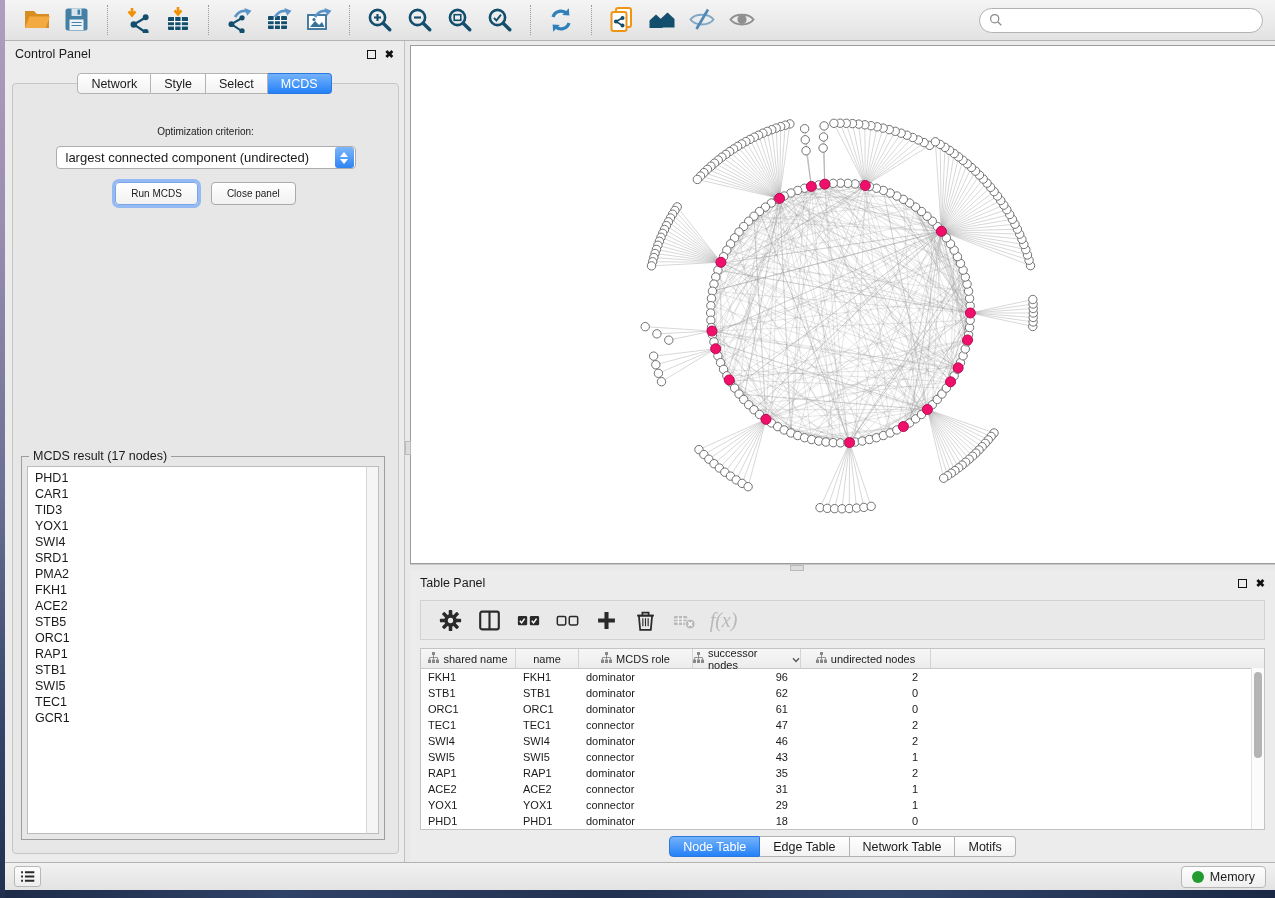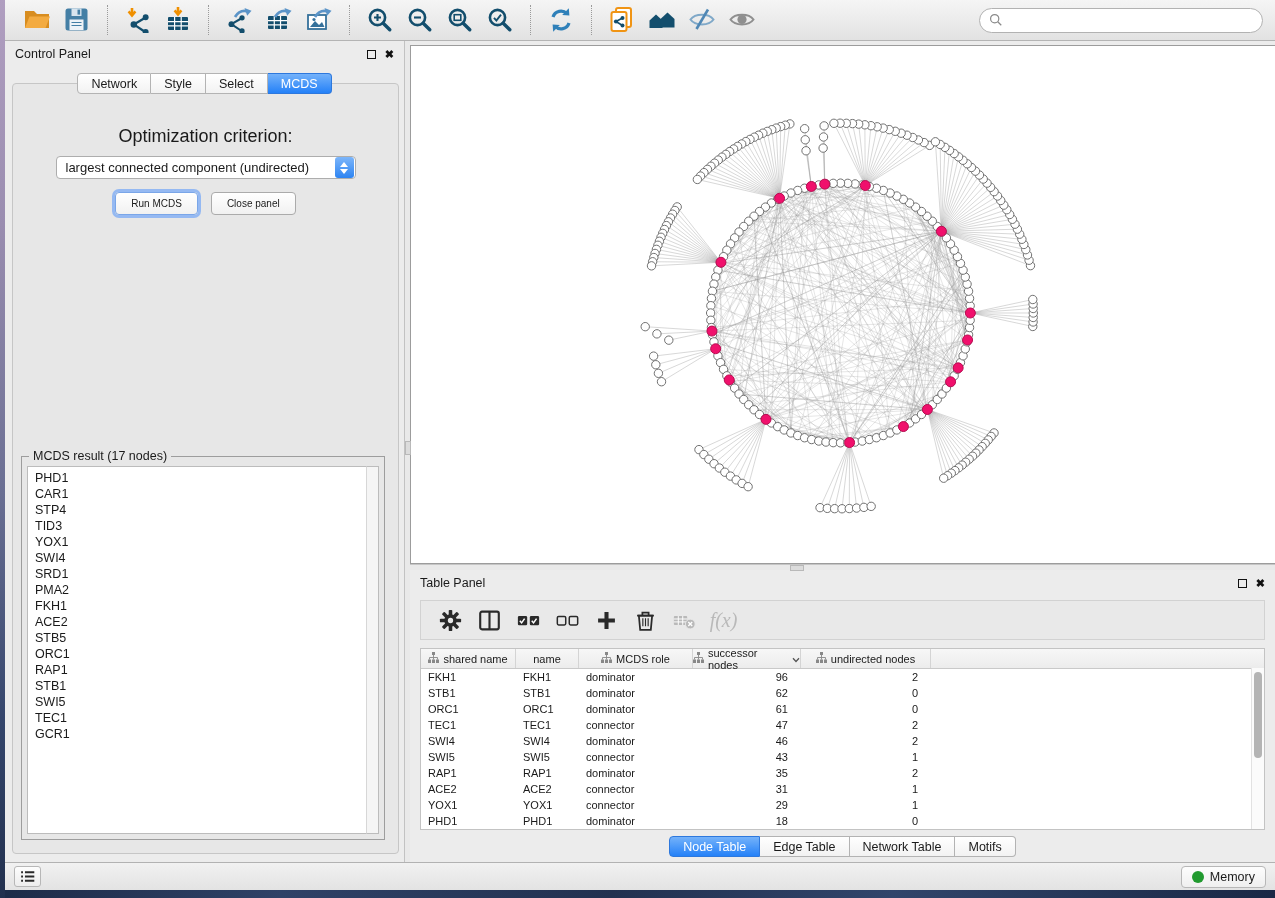--- a/index.html
+++ b/index.html
@@ -33,21 +33,21 @@
   .float-glyph { width:9px; height:9px; border:1.4px solid #111; display:inline-block; }
   .cp-tabs { display:flex; justify-content:center; position:relative; z-index:2; margin-top:6px; margin-bottom:-11px; }
   .seg { display:flex; }
   .seg .seg-item { padding:0 13px; height:21px; line-height:20px; font-size:12.5px; text-align:left;
     background:linear-gradient(#ffffff,#f2f2f2); border:1px solid #b3b3b3; border-left:none; color:#1a1a1a; white-space:nowrap;}
   .seg .seg-item:first-child { border-left:1px solid #b3b3b3; border-radius:4px 0 0 4px; }
   .seg .seg-item:last-child { border-radius:0 4px 4px 0; }
   .seg .seg-item.sel { background:linear-gradient(#74b2fa,#2481f8); border-color:#2d78dd; color:#fff; }
   .cp-inner { flex:1; margin:0 5px 8px 7px; background:#e7e7e7; border:1px solid #c6c6c6; border-radius:4px;
     position:relative; padding-top:28px; }
-  .opt-label { text-align:center; font-size:18px; margin-top:14px; }
+  .opt-label { text-align:center; font-size:10px; margin-top:14px; }
   .mac-select { width:300px; height:23px; margin:9px auto 0; background:#fff; border:1px solid #adadad; border-radius:4px;
     display:flex; align-items:center; position:relative; }
   .mac-select .sel-text { flex:1; padding-left:9px; font-size:13px; white-space:nowrap; overflow:hidden; }
   .stepper { width:19px; height:21px; margin:0 1px 0 4px; border-radius:3px;
     background:linear-gradient(#7db6fa,#2d84f2); display:flex; flex-direction:column; align-items:center; justify-content:center; gap:2px;}
   .stepper .up { width:0;height:0;border-left:4px solid transparent;border-right:4px solid transparent;border-bottom:5px solid #fff; }
   .stepper .dn { width:0;height:0;border-left:4px solid transparent;border-right:4px solid transparent;border-top:5px solid #fff; }
   .btn-row { display:flex; justify-content:center; gap:13px; margin-top:13px; }
   .mac-btn { height:23px; padding:0 15px; background:linear-gradient(#ffffff,#f1f1f1); border:1px solid #ababab;
     border-radius:4px; font-size:10px; font-family:"Liberation Sans",sans-serif; color:#1a1a1a; }
@@ -297,21 +297,20 @@
           </div>
           <div class="btn-row">
             <button class="mac-btn focused">Run MCDS</button>
             <button class="mac-btn">Close panel</button>
           </div>
           <div class="result-group">
             <span class="result-legend">MCDS result (17 nodes)</span>
             <div class="result-list" id="mcds-list">
                 <div class="item">PHD1</div>
                 <div class="item">CAR1</div>
-                <div class="item">STP4</div>
                 <div class="item">TID3</div>
                 <div class="item">YOX1</div>
                 <div class="item">SWI4</div>
                 <div class="item">SRD1</div>
                 <div class="item">PMA2</div>
                 <div class="item">FKH1</div>
                 <div class="item">ACE2</div>
                 <div class="item">STB5</div>
                 <div class="item">ORC1</div>
                 <div class="item">RAP1</div>

